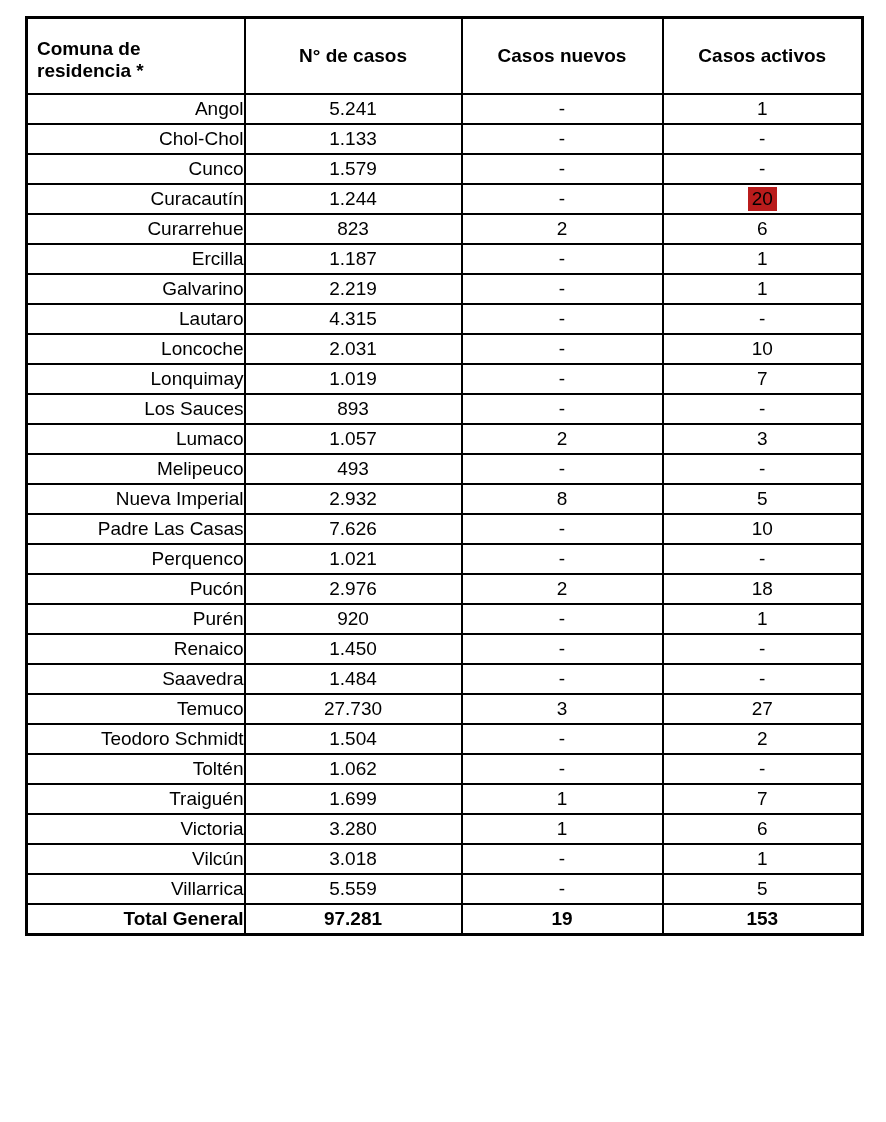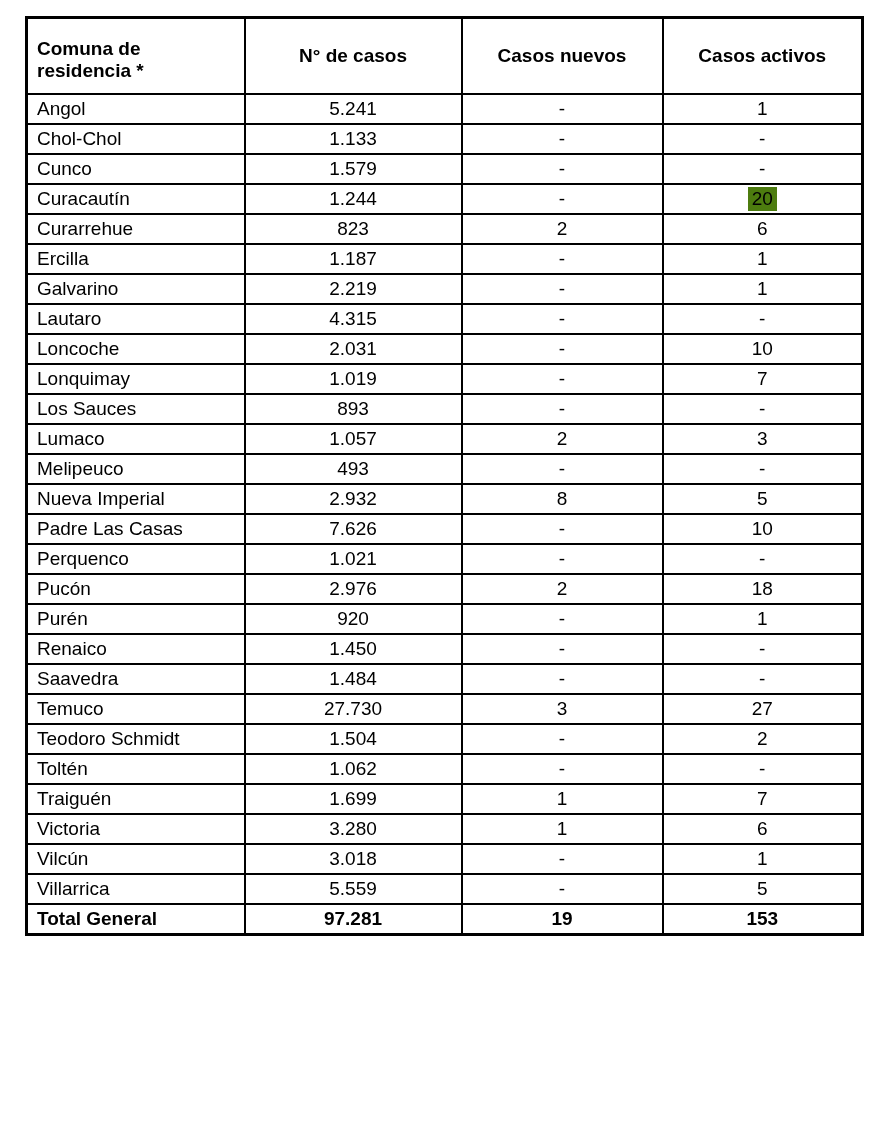--- a/index.html
+++ b/index.html
@@ -46,21 +46,21 @@
   .data-table th.col-comuna .hdr-wrap {
     display: block;
     width: 165px;
     margin-top: 8px;
   }
   .data-table td {
     height: 28px;
     vertical-align: middle;
   }
   .data-table td.comuna {
-    text-align: left;
+    text-align: right;
     padding-left: 9px;
   }
   .data-table td.num {
     text-align: center;
   }
   .data-table tr.total td {
     font-weight: bold;
   }
   .highlight {
     display: inline-block;
@@ -108,21 +108,21 @@
         <tr>
           <td class="comuna">Cunco</td>
           <td class="num">1.579</td>
           <td class="num">-</td>
           <td class="num">-</td>
         </tr>
         <tr>
           <td class="comuna">Curacautín</td>
           <td class="num">1.244</td>
           <td class="num">-</td>
-          <td class="num"><span class="highlight" style="background: #4d7c0f;">20</span></td>
+          <td class="num"><span class="highlight" style="background: #b91c1c;">20</span></td>
         </tr>
         <tr>
           <td class="comuna">Curarrehue</td>
           <td class="num">823</td>
           <td class="num">2</td>
           <td class="num">6</td>
         </tr>
         <tr>
           <td class="comuna">Ercilla</td>
           <td class="num">1.187</td>

